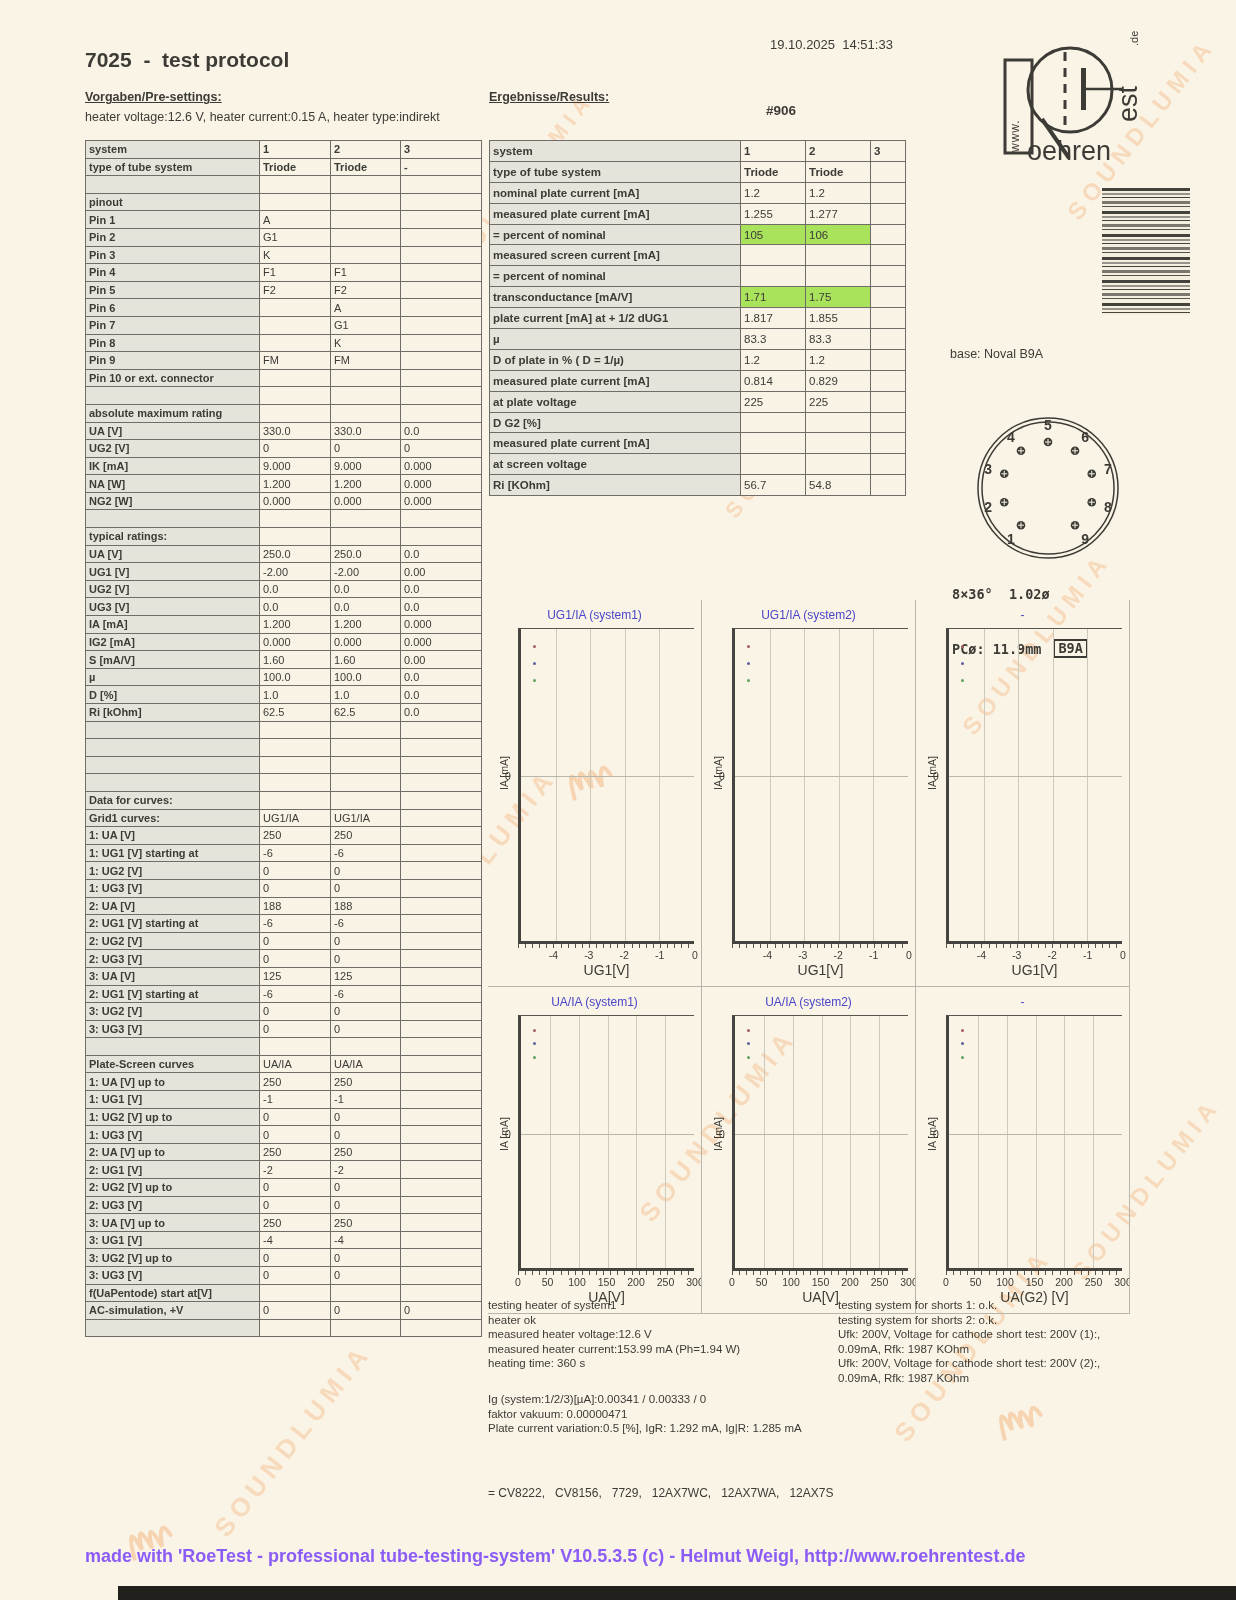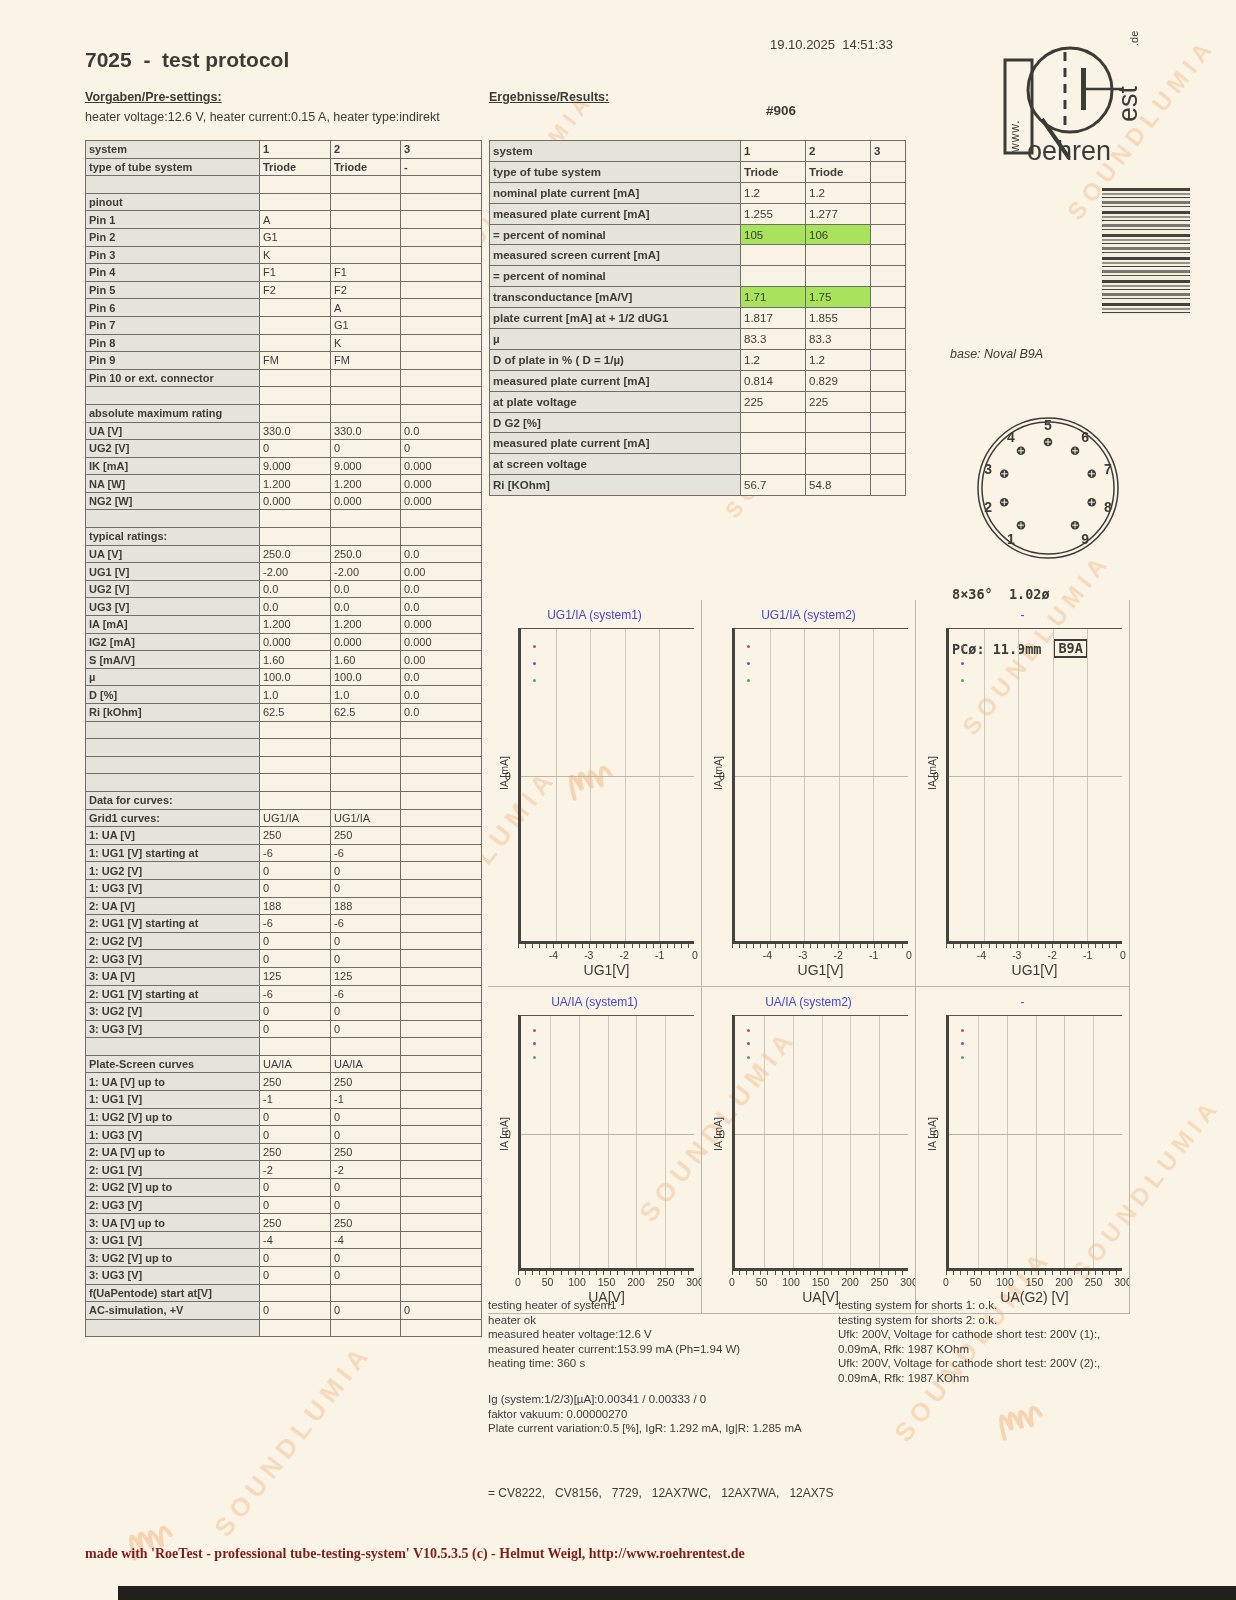--- a/index.html
+++ b/index.html
@@ -18,21 +18,21 @@
   table{border-collapse:collapse;table-layout:fixed;}
   td{border:1px solid #6e6d68;padding:0 3px;overflow:hidden;white-space:nowrap;}
   .lbl{background:#e6e4da;font-weight:bold;}
   .val{background:#f8f3e5;}
   .hv{font-weight:bold;}
   .hl{background:#a9e25b !important;}
   .ltable{position:absolute;left:85px;top:140px;width:396px;font-size:11px;}
   .ltable td{height:16.6px;line-height:14px;}
   .rtable{position:absolute;left:489px;top:140px;width:416px;font-size:11.5px;}
   .rtable td{height:19.9px;line-height:16px;}
-  .base-label{position:absolute;left:950px;top:347px;font-size:12.5px;font-style:italic;}
+  .base-label{position:absolute;left:950px;top:347px;font-size:12.5px;}
   .socket{position:absolute;left:958px;top:400px;}
   .socket-spec{position:absolute;left:952px;top:549px;font-family:"DejaVu Sans Mono",monospace;
                font-size:13.5px;font-weight:bold;white-space:pre;line-height:18px;}
   .spec2row{display:flex;align-items:center;gap:12px;}
   .b9a{border:2px solid #3c3b36;padding:0 3px;line-height:15px;}
   .barcode{position:absolute;left:1102px;top:188px;width:88px;height:127px;
     background:repeating-linear-gradient(to bottom,
       #44423c 0 3px,#f5efe0 3px 5px,#96938a 5px 7px,#f5efe0 7px 9px,
       #44423c 9px 10px,#f5efe0 10px 13px,#7a776e 13px 16px,#f5efe0 16px 18px,
       #55534c 18px 19px,#f5efe0 19px 23px);}
@@ -55,21 +55,21 @@
   .tickstrip{height:4px;margin-left:30px;width:177px;
         background:repeating-linear-gradient(to right,#55544f 0 1px,transparent 1px 7.1px);}
   .xticks{position:relative;height:14px;margin-left:30px;width:177px;font-size:10.5px;}
   .xticks span{position:absolute;width:24px;text-align:center;top:1px;}
   .xlab{margin-left:30px;width:177px;text-align:center;font-size:14px;height:15px;}
   .notes{position:absolute;font-size:11.5px;line-height:14.5px;white-space:pre;}
   .notes-left{left:488px;top:1298px;}
   .notes-right{left:838px;top:1298px;}
   .notes-left2{left:488px;top:1392px;}
   .equiv{position:absolute;left:488px;top:1486px;font-size:12px;white-space:pre;}
-  .footer{position:absolute;left:85px;top:1546px;font-size:14px;font-weight:bold;color:#7f1d1d;font-family:Liberation Serif, serif;}
+  .footer{position:absolute;left:85px;top:1546px;font-size:18px;font-weight:bold;color:#8b5cf6;}
   .bottom-bar{position:absolute;left:118px;top:1586px;width:1118px;height:14px;background:#21201d;}
   .logo{position:absolute;left:985px;top:22px;}
 </style>
 </head>
 <body>
 
 <div class="page">
   <div class="wm-layer" id="wm-layer">
       <div class="wm" style="left: 40px; top: 1010px; font-size: 30px;">SOUNDLUMIA</div>
       <div class="wm" style="left: 110px; top: 255px; font-size: 24px;">SOUNDLUMIA</div>
@@ -869,18 +869,18 @@
           <span style="left: calc(66.67% - 12px);">200</span>
           <span style="left: calc(83.33% - 12px);">250</span>
           <span style="left: calc(100% - 12px);">300</span>
         </div>
         <div class="xlab">UA(G2) [V]</div>
       </div>
     </div>
 
   <div class="notes notes-left" id="notes-left"><div>testing heater of system1</div><div>heater ok</div><div>measured heater voltage:12.6 V</div><div>measured heater current:153.99 mA (Ph=1.94 W)</div><div>heating time: 360 s</div></div>
   <div class="notes notes-right" id="notes-right"><div>testing system for shorts 1: o.k.</div><div>testing system for shorts 2: o.k.</div><div>Ufk: 200V, Voltage for cathode short test: 200V (1):,</div><div>0.09mA, Rfk: 1987 KOhm</div><div>Ufk: 200V, Voltage for cathode short test: 200V (2):,</div><div>0.09mA, Rfk: 1987 KOhm</div></div>
-  <div class="notes notes-left2" id="notes-left2"><div>Ig (system:1/2/3)[µA]:0.00341 / 0.00333 / 0</div><div>faktor vakuum: 0.00000270</div><div>Plate current variation:0.5 [%], IgR: 1.292 mA, Ig|R: 1.285 mA</div></div>
+  <div class="notes notes-left2" id="notes-left2"><div>Ig (system:1/2/3)[µA]:0.00341 / 0.00333 / 0</div><div>faktor vakuum: 0.00000471</div><div>Plate current variation:0.5 [%], IgR: 1.292 mA, Ig|R: 1.285 mA</div></div>
 
   <div class="equiv">= CV8222,   CV8156,   7729,   12AX7WC,   12AX7WA,   12AX7S</div>
   <div class="footer">made with 'RoeTest - professional tube-testing-system' V10.5.3.5 (c) - Helmut Weigl, http://www.roehrentest.de</div>
   <div class="bottom-bar"></div>
 </div>
 
 </body></html>

